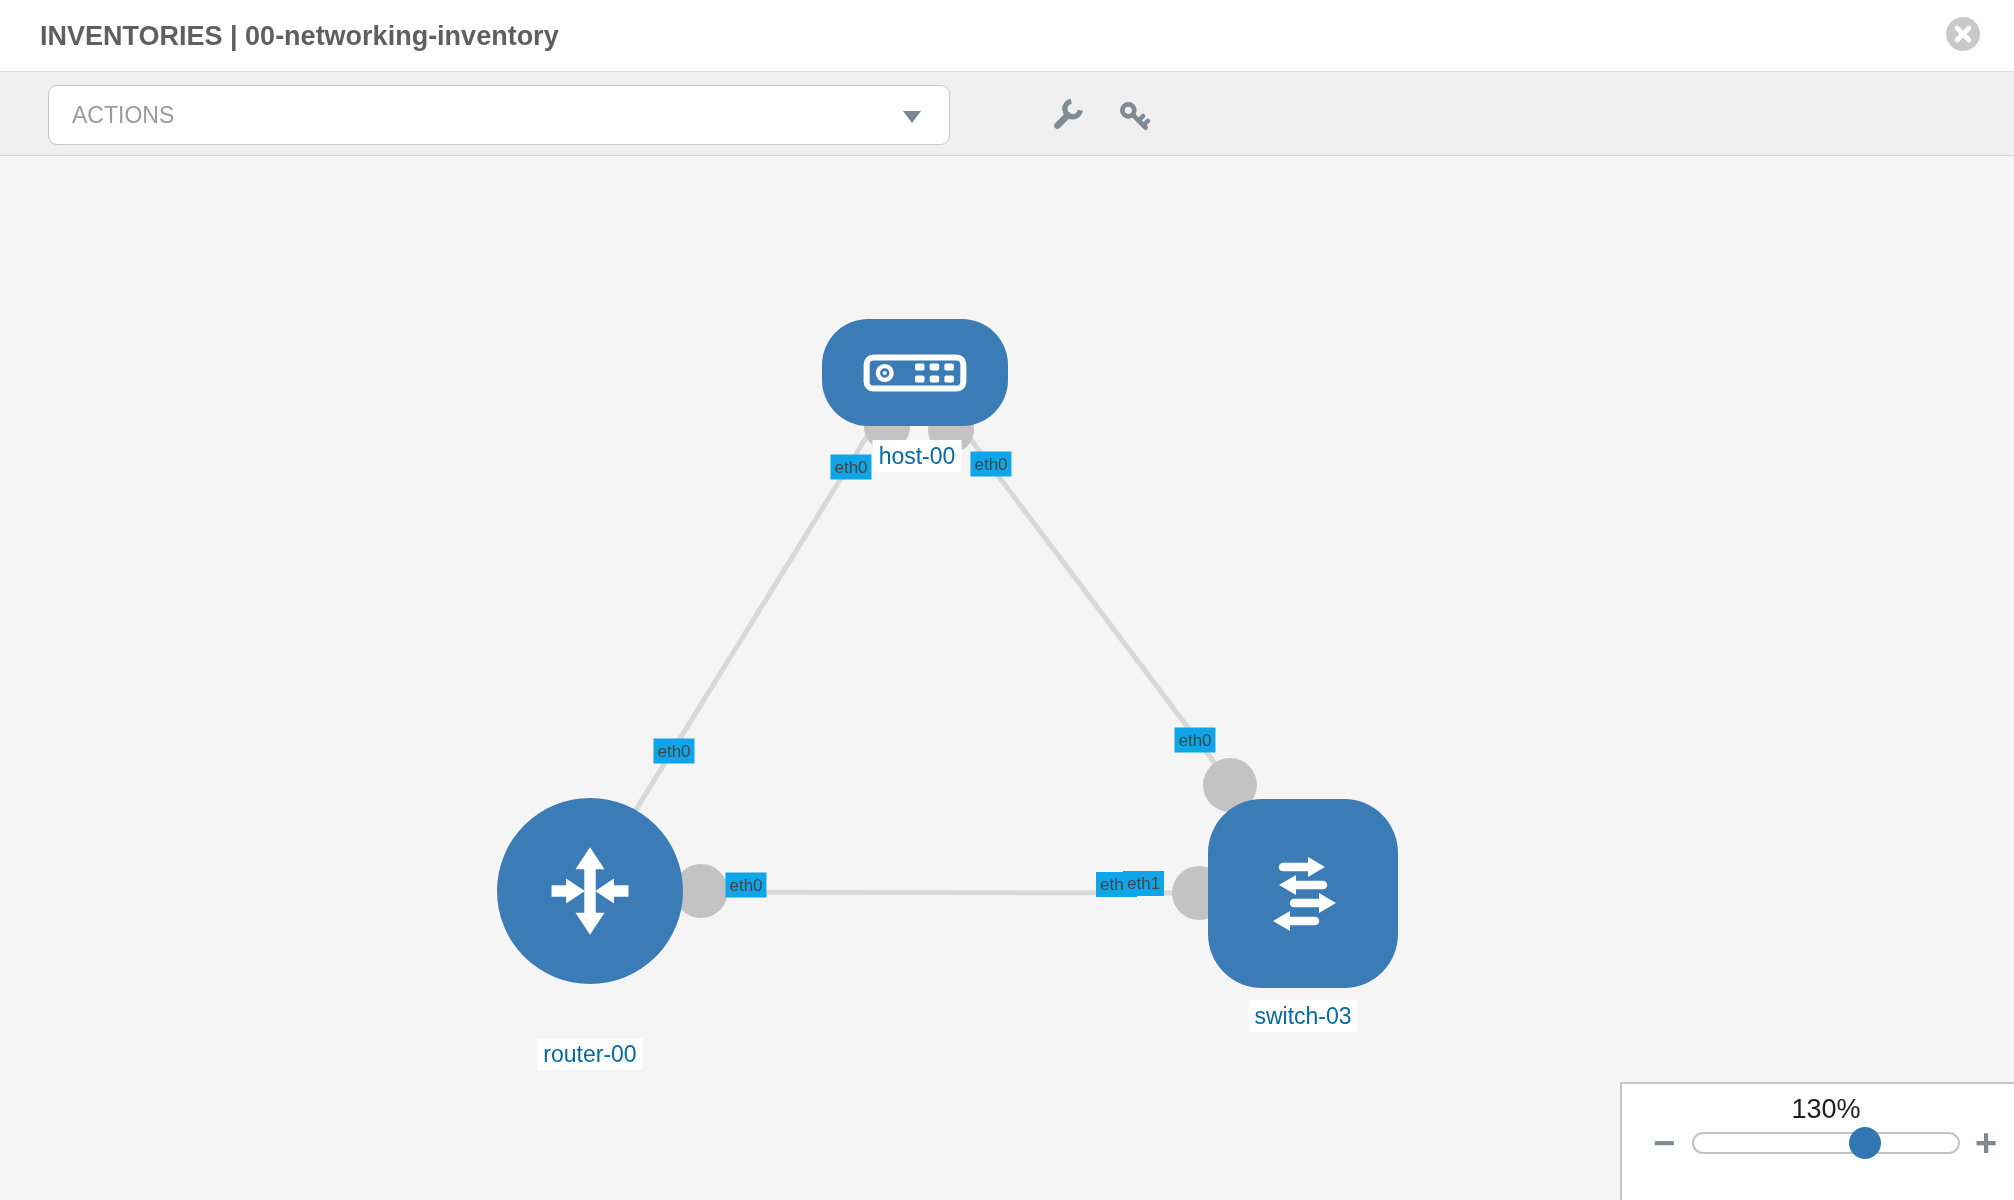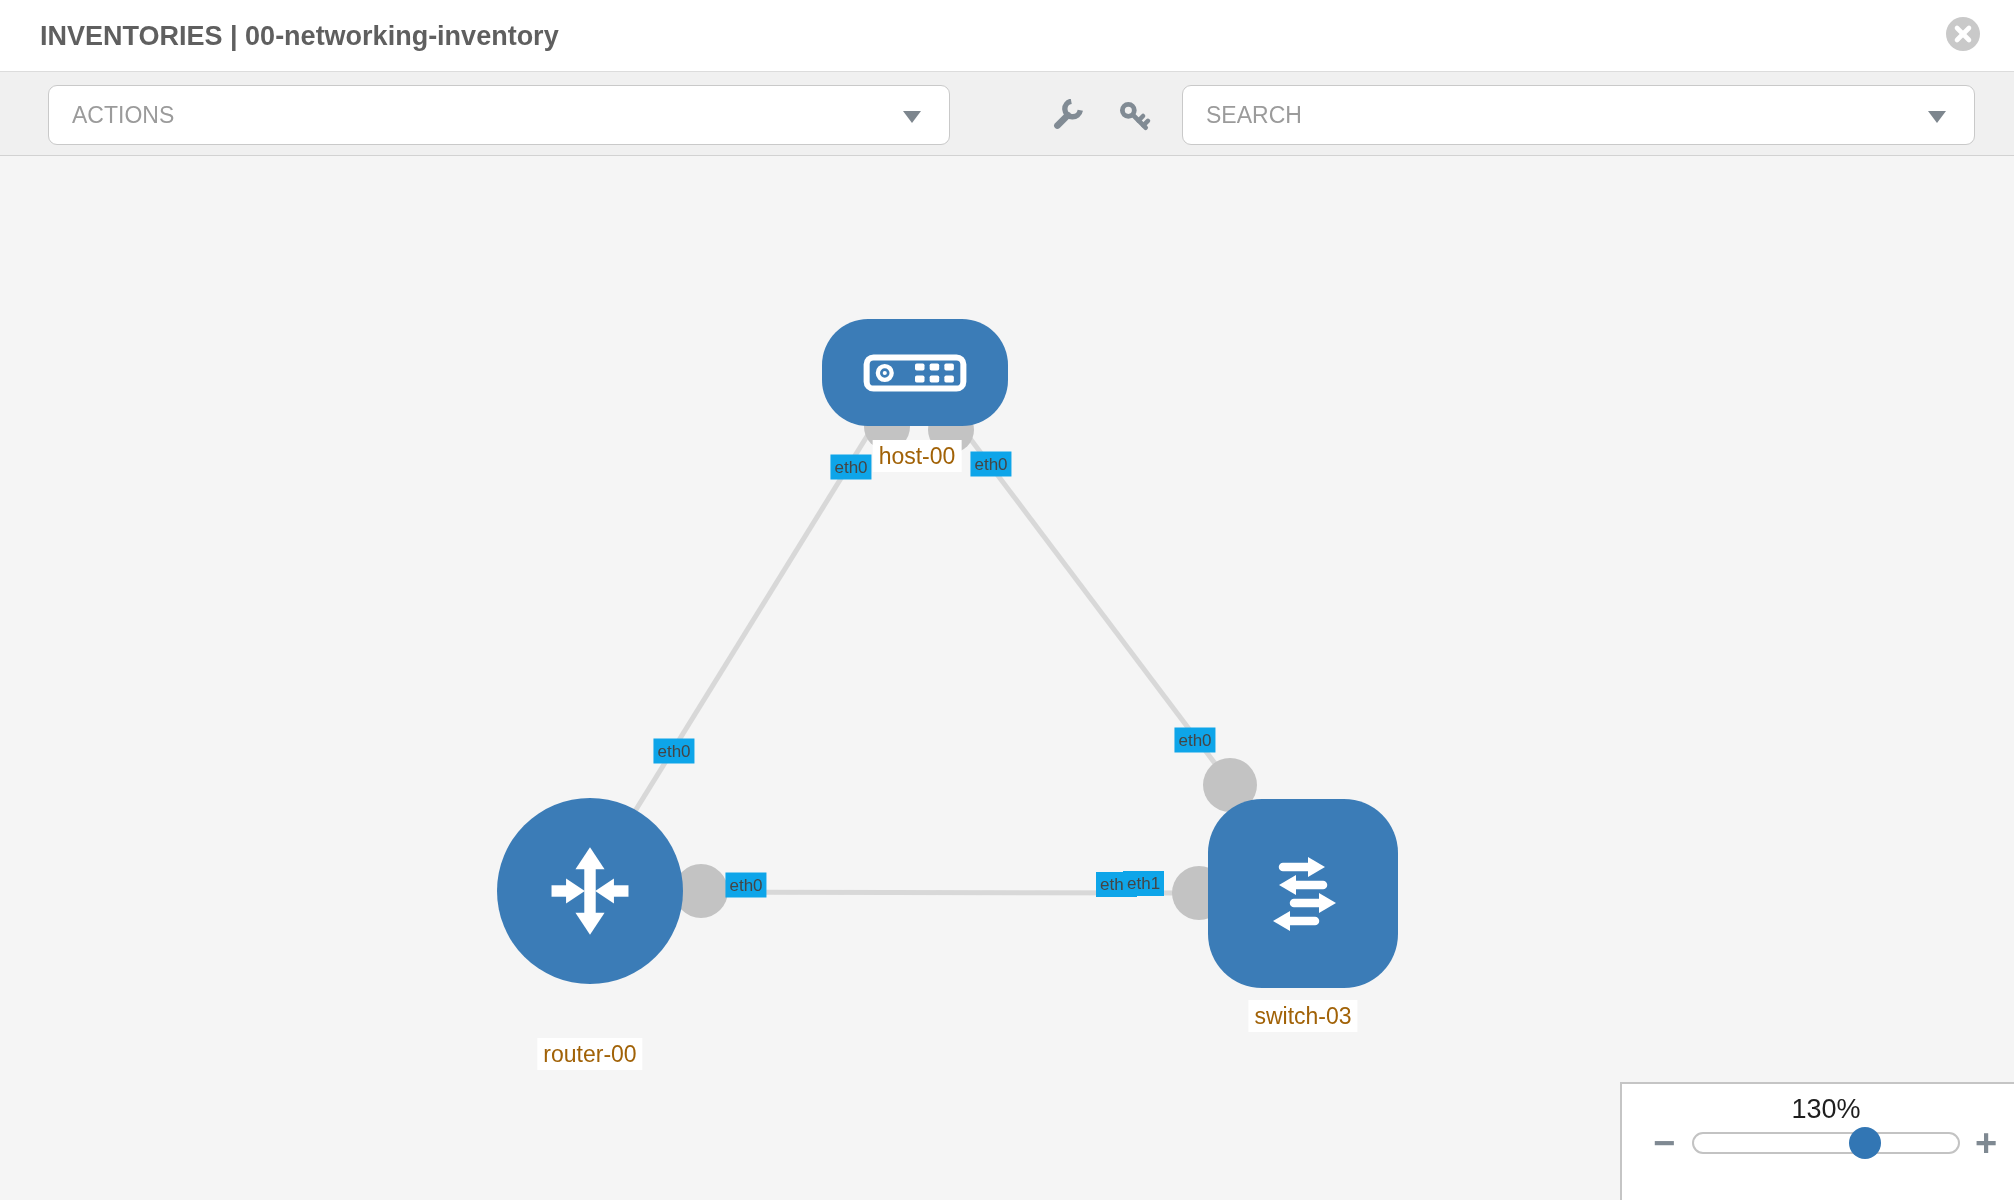--- a/index.html
+++ b/index.html
@@ -55,21 +55,21 @@
   .topo-svg{position:absolute;left:0;top:0;}
   .node{
     position:absolute;background:#3b7cb7;display:flex;align-items:center;justify-content:center;
     cursor:pointer;z-index:2;
   }
   .node-host{left:822px;top:163px;width:186px;height:107px;border-radius:46px;}
   .node-router{left:497px;top:642px;width:186px;height:186px;border-radius:50%;}
   .node-switch{left:1208px;top:643px;width:190px;height:189px;border-radius:54px;}
   .node-label{
     position:absolute;transform:translate(-50%,-50%);z-index:3;
-    background:#ffffff;color:#a16207;font-size:23px;line-height:28px;
+    background:#ffffff;color:#0369a1;font-size:23px;line-height:28px;
     padding:2px 6px;white-space:nowrap;cursor:default;
   }
   .if-label{
     position:absolute;z-index:3;background:#0ea5e9;color:#454545;
     font-size:17px;line-height:21px;padding:2px 4px;white-space:nowrap;cursor:default;
   }
   .if-center{transform:translate(-50%,-50%);}
   .lbl-host{left:917px;top:300px;}
   .lbl-router{left:590px;top:859px;margin-top:39px;}
   .lbl-switch{left:1303px;top:860px;}
@@ -114,24 +114,20 @@
     <svg width="34" height="34" viewBox="0 0 34 34">
       <line x1="11" y1="11" x2="23" y2="23" stroke="#ffffff" stroke-width="4.6" stroke-linecap="round"></line>
       <line x1="23" y1="11" x2="11" y2="23" stroke="#ffffff" stroke-width="4.6" stroke-linecap="round"></line>
     </svg>
   </div>
 </div>
 
 <div class="toolbar">
   <div class="select-box actions-box">
     <span class="ph">ACTIONS</span>
-    <span class="caret"></span>
-  </div>
-  <div class="select-box search-box">
-    <span class="ph">SEARCH</span>
     <span class="caret"></span>
   </div>
 </div>
 
 <div class="tool-icon wrench-btn">
   <svg width="34" height="34" viewBox="0 0 24 24">
     <path d="M15 1.6 A5.5 5.5 0 1 0 21.4 7.95" fill="none" stroke="#818b94" stroke-width="3.8"></path>
     <line x1="5.2" y1="18.8" x2="12.6" y2="11.4" stroke="#818b94" stroke-width="4.6" stroke-linecap="round"></line>
   </svg>
 </div>

